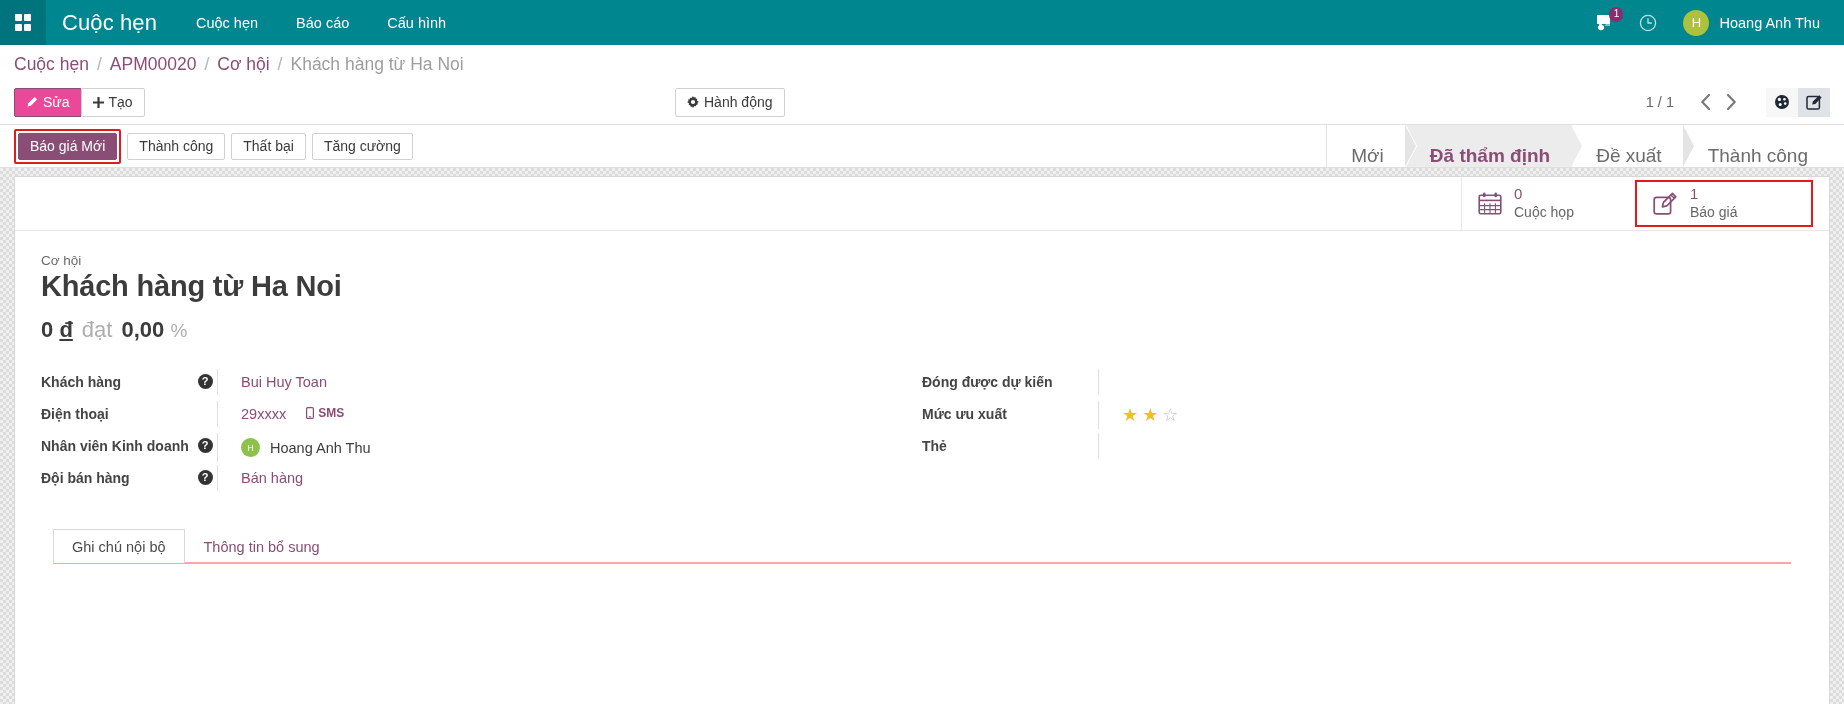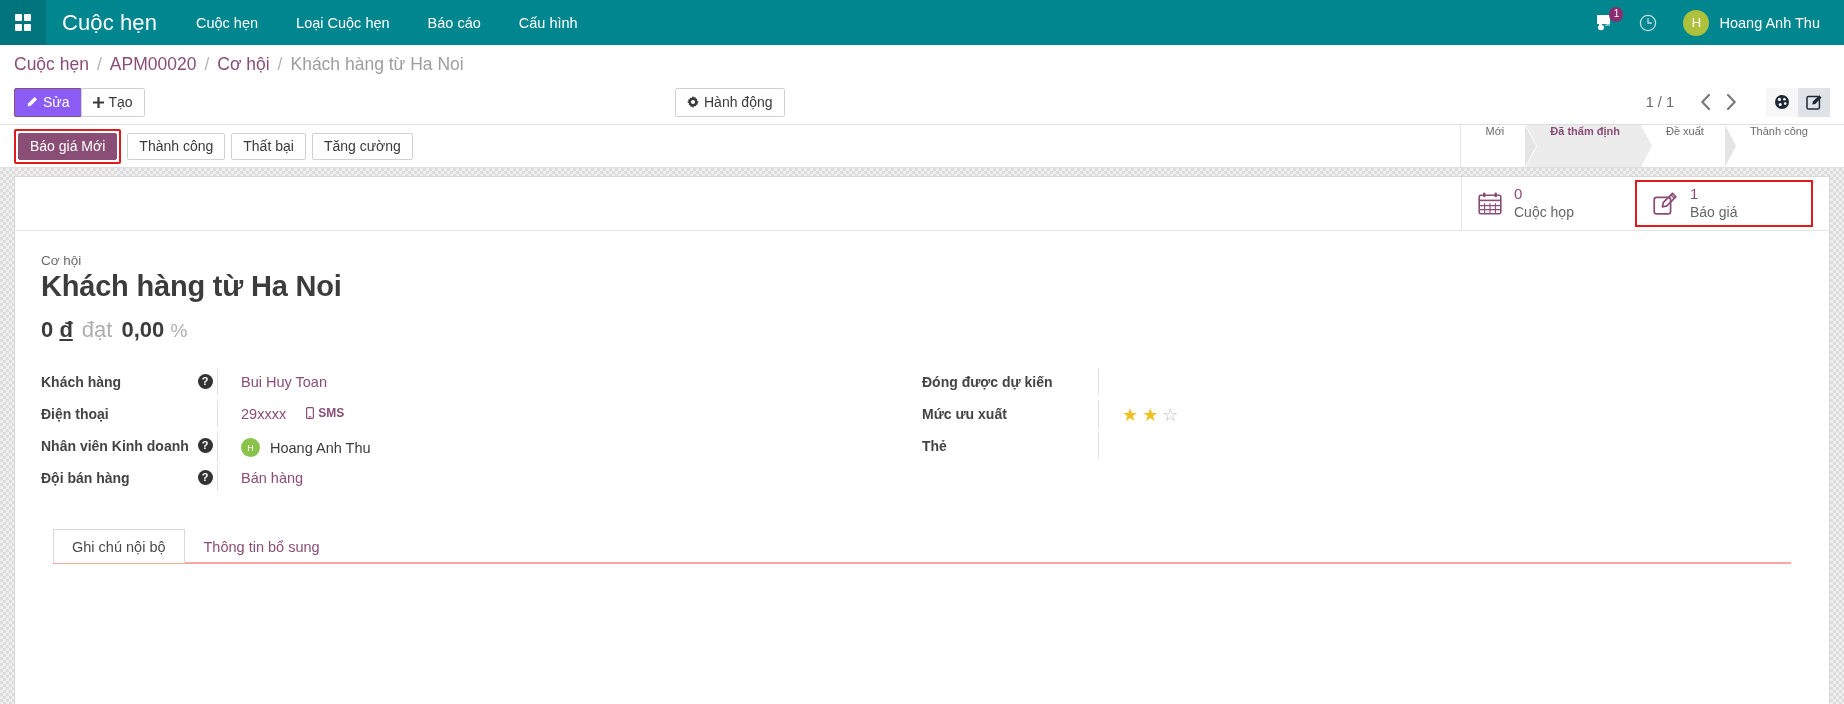--- a/index.html
+++ b/index.html
@@ -139,21 +139,21 @@
     color: #3a3a3a;
     font-size: 14px;
     font-family: inherit;
     padding: 0 11px;
     display: inline-flex; align-items: center;
     cursor: pointer;
     border-radius: 2px;
     white-space: nowrap;
   }
   .btn-primary {
-    background: #8b5cf6; border-color: #8a4d76; color: #ffffff;
+    background: #ec4899; border-color: #8a4d76; color: #ffffff;
   }
   .btn + .btn { margin-left: -1px; justify-content: flex-end; }
   .btn .glyph { margin-right: 5px; font-size: 13px; display: inline-block; }
 
   .action-group {
     position: absolute;
     left: 661px;
   }
 
   .pager-group {
@@ -212,23 +212,23 @@
   .hl-box .stage-btn { margin-right: 0; }
 
   .statusbar-pipeline {
     margin-left: auto;
     display: flex; align-items: stretch;
     height: 42px;
     border-left: 1px solid #e4e4e4;
   }
   .pipe-step {
     position: relative;
-    display: flex; align-items: flex-start;
+    display: flex; align-items: flex-end;
     padding: 0 22px 0 24px;
-    font-size: 11px;
+    font-size: 19px;
     color: #6b6b6b;
     cursor: pointer;
     white-space: nowrap;
   }
   .pipe-step.active {
     background: #ececec;
     color: #8a4d76;
     font-weight: bold;
   }
   .pipe-step::after {
@@ -438,21 +438,20 @@
         <i></i>
         <i></i>
         <i></i>
     </div>
   </div>
 
   <div class="brand">Cuộc hẹn</div>
 
   <div class="nav-links">
     <div class="nav-link">Cuộc hẹn</div>
-    <div class="nav-link">Loại Cuộc hẹn</div>
     <div class="nav-link">Báo cáo</div>
     <div class="nav-link">Cấu hình</div>
   </div>
 
   <div class="nav-right">
 
     <div class="nav-icon-wrap">
       <span>
         <svg width="19" height="17" viewBox="0 0 19 17">
           <path d="M1 1h13v9H6.5L3 13v-3H1z" fill="#ffffff"></path>

